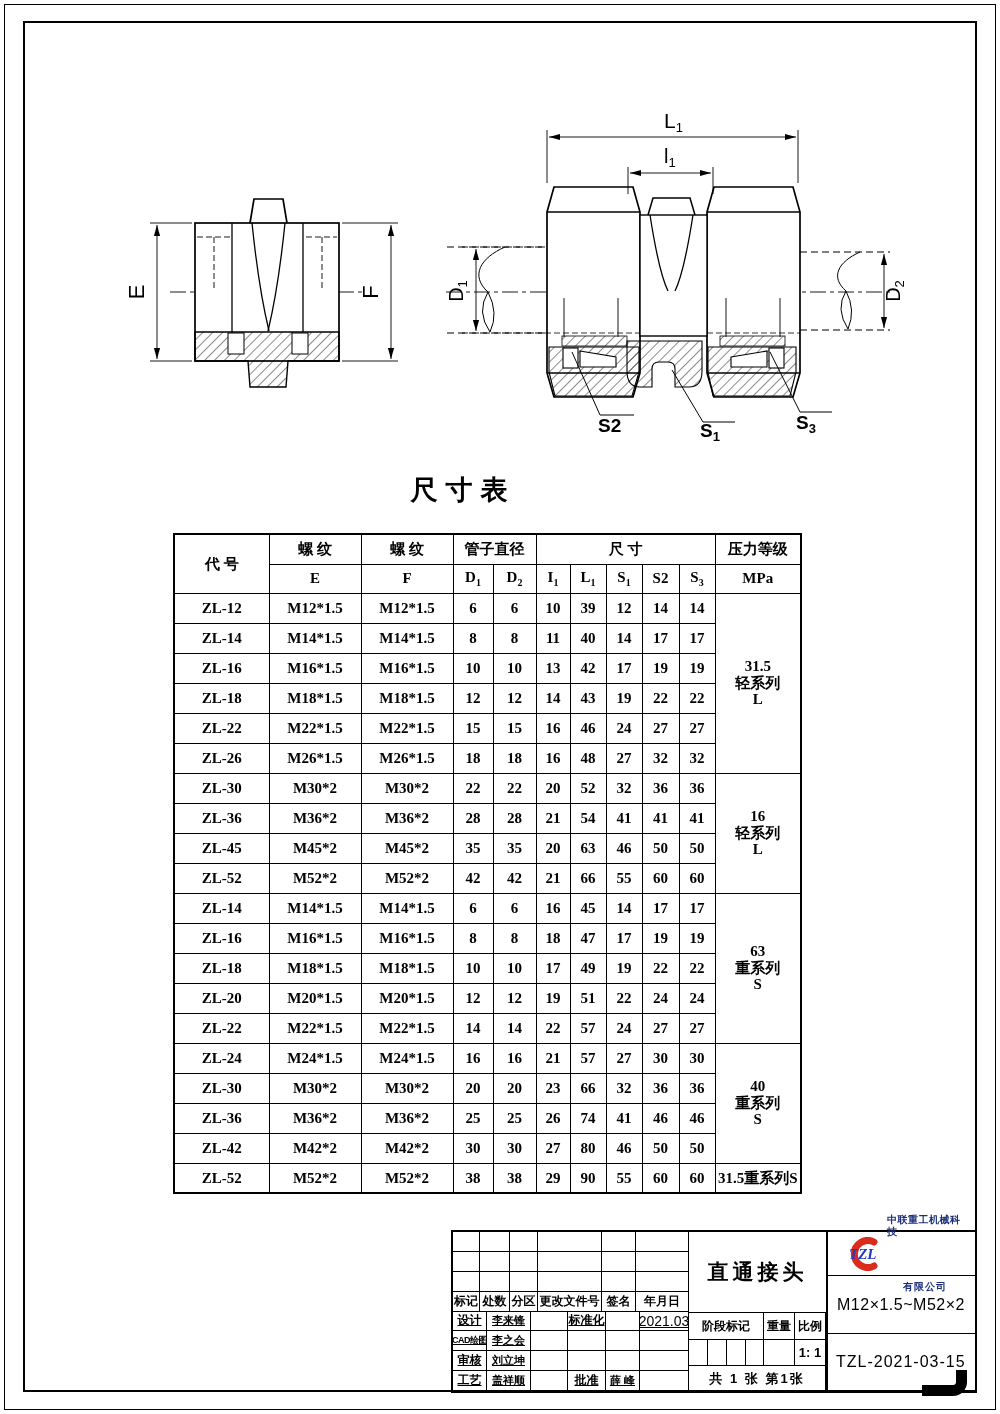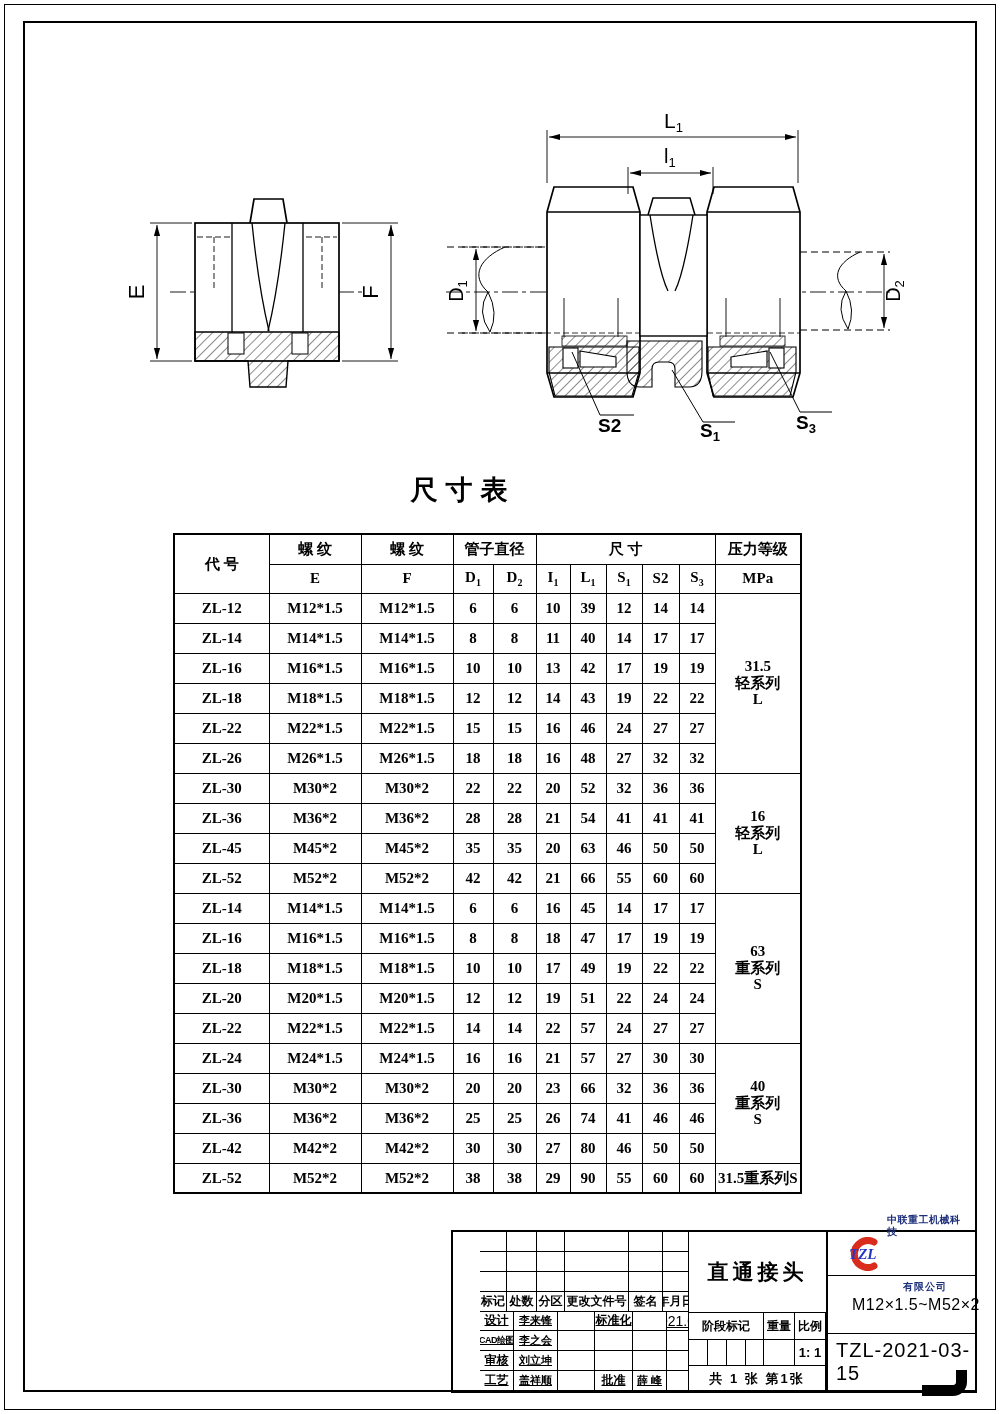--- a/index.html
+++ b/index.html
@@ -25,44 +25,44 @@
   .size-table thead tr:first-child{height:30px;}
   .size-table thead tr:last-child{height:29px;}
   .size-table tbody tr{height:30px;}
   .size-table sub{font-size:10px;}
   .pressure-cell{font-size:15px;line-height:17px;}
 
   
   .tb{position:absolute;left:451px;top:1230px;width:526px;height:163px;border:2px solid #000;
     font-family:"Liberation Sans", sans-serif;}
   .tb-left{position:absolute;left:0;top:0;width:236px;height:100%;}
-  .tb-rev,.tb-roles{display:grid;width:100%;height:50%;padding-left:27px;}
+  .tb-rev,.tb-roles{display:grid;width:100%;height:50%;}
   .tb-rev{grid-template-columns:27px 30px 28px 64px 34px 1fr;grid-template-rows:repeat(4,1fr);}
   .tb-roles{grid-template-columns:34px 44px 37px 38px 34px 1fr;grid-template-rows:repeat(4,1fr);text-decoration:underline;}
   .tb-cell{border-right:1px solid #000;border-bottom:1px solid #000;display:flex;align-items:center;
     justify-content:center;font-size:12px;font-weight:bold;overflow:hidden;white-space:nowrap;}
   .tb-cell.nm{font-size:11px;}
   .tb-cell.sm{font-size:9px;letter-spacing:-0.5px;}
   .tb-cell.dt{font-weight:normal;font-size:14px;font-family:"Liberation Sans",sans-serif;}
   .tb-mid{position:absolute;left:236px;top:0;width:137px;height:100%;}
   .tb-part-name{height:81px;border-bottom:1px solid #000;display:flex;align-items:center;justify-content:center;
     font-size:21px;font-weight:bold;font-family:"Liberation Serif", serif;letter-spacing:4px;}
   .tb-stage-head{display:grid;grid-template-columns:75px 31px 1fr;height:27px;}
   .tb-stage-cells{display:grid;grid-template-columns:19px 19px 19px 18px 31px 1fr;height:26px;}
   .tb-stage-cells .tb-cell{font-weight:bold;font-size:13px;}
   .tb-sheet{height:25px;display:flex;align-items:center;justify-content:center;font-size:13px;font-weight:bold;
     border-right:1px solid #000;letter-spacing:2px;}
   .tb-right{position:absolute;left:373px;top:0;width:151px;height:100%;border-left:2px solid #000;}
   .tb-logo{height:44px;border-bottom:1px solid #000;display:flex;align-items:center;padding:2px 14px;gap:1px;}
   .company-name{display:flex;flex-direction:column;align-items:center;flex:1;font-weight:bold;line-height:1.15;}
   .company-line1{font-size:10px;letter-spacing:0.5px;}
   .company-line2{font-size:10px;letter-spacing:1px;}
-  .tb-spec{height:58px;border-bottom:1px solid #000;display:flex;align-items:center;padding-left:24px;
+  .tb-spec{height:58px;border-bottom:1px solid #000;display:flex;align-items:center;padding-left:9px;
     font-size:16px;letter-spacing:0.5px;}
-  .tb-num{height:55px;display:flex;align-items:center;padding-left:8px;font-size:20px;letter-spacing:1px;}
+  .tb-num{height:55px;display:flex;align-items:center;padding-left:8px;font-size:16px;letter-spacing:1px;}
 </style>
 </head>
 <body>
 
 <div class="outer-border"></div>
 <div class="frame"></div>
 <div class="corner-mark"></div>
 
 <svg class="views" width="1000" height="470" viewBox="0 0 1000 470">
   <defs>

